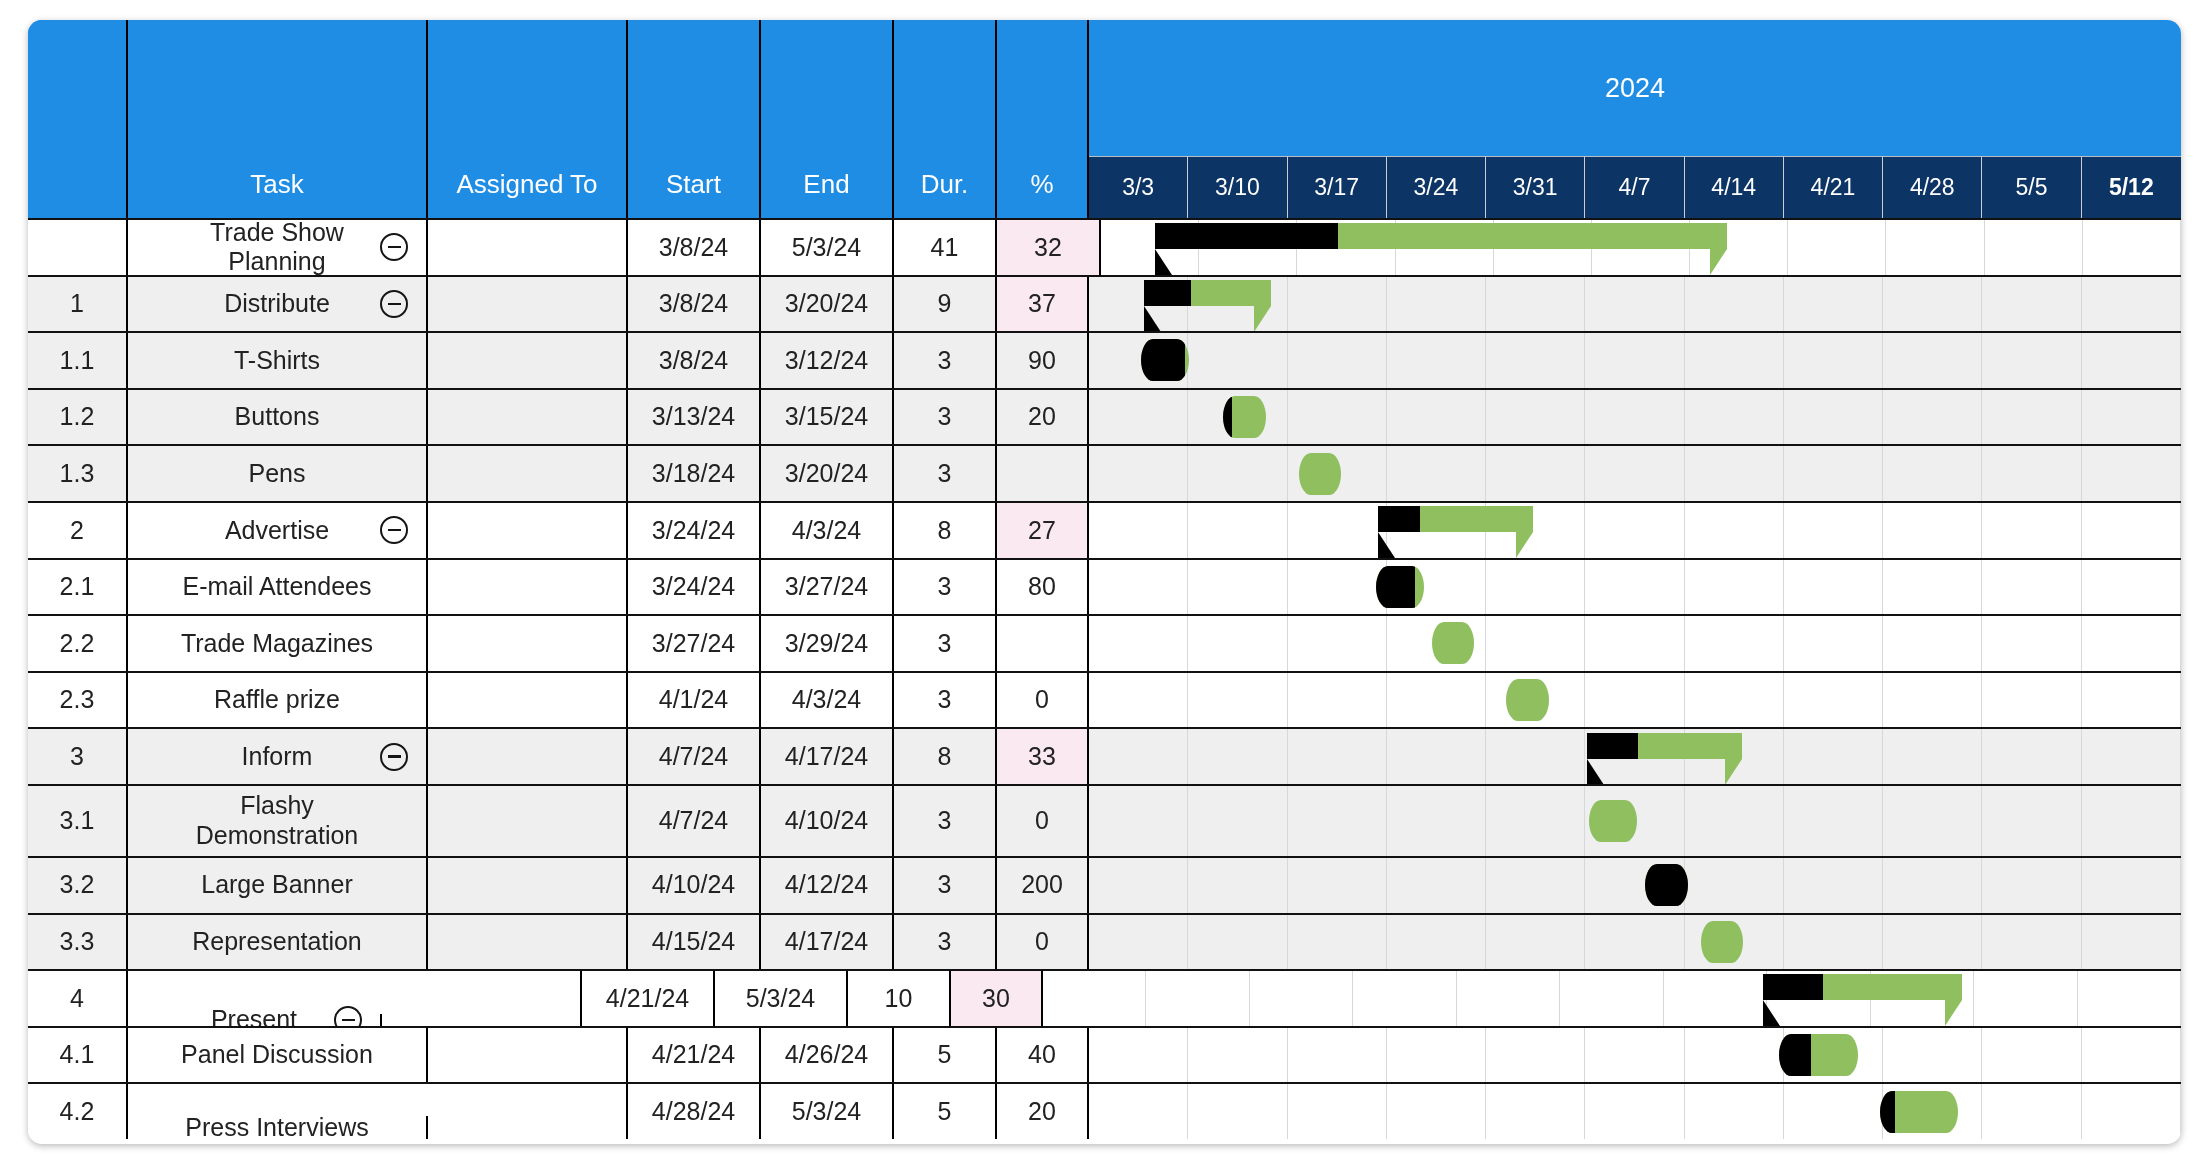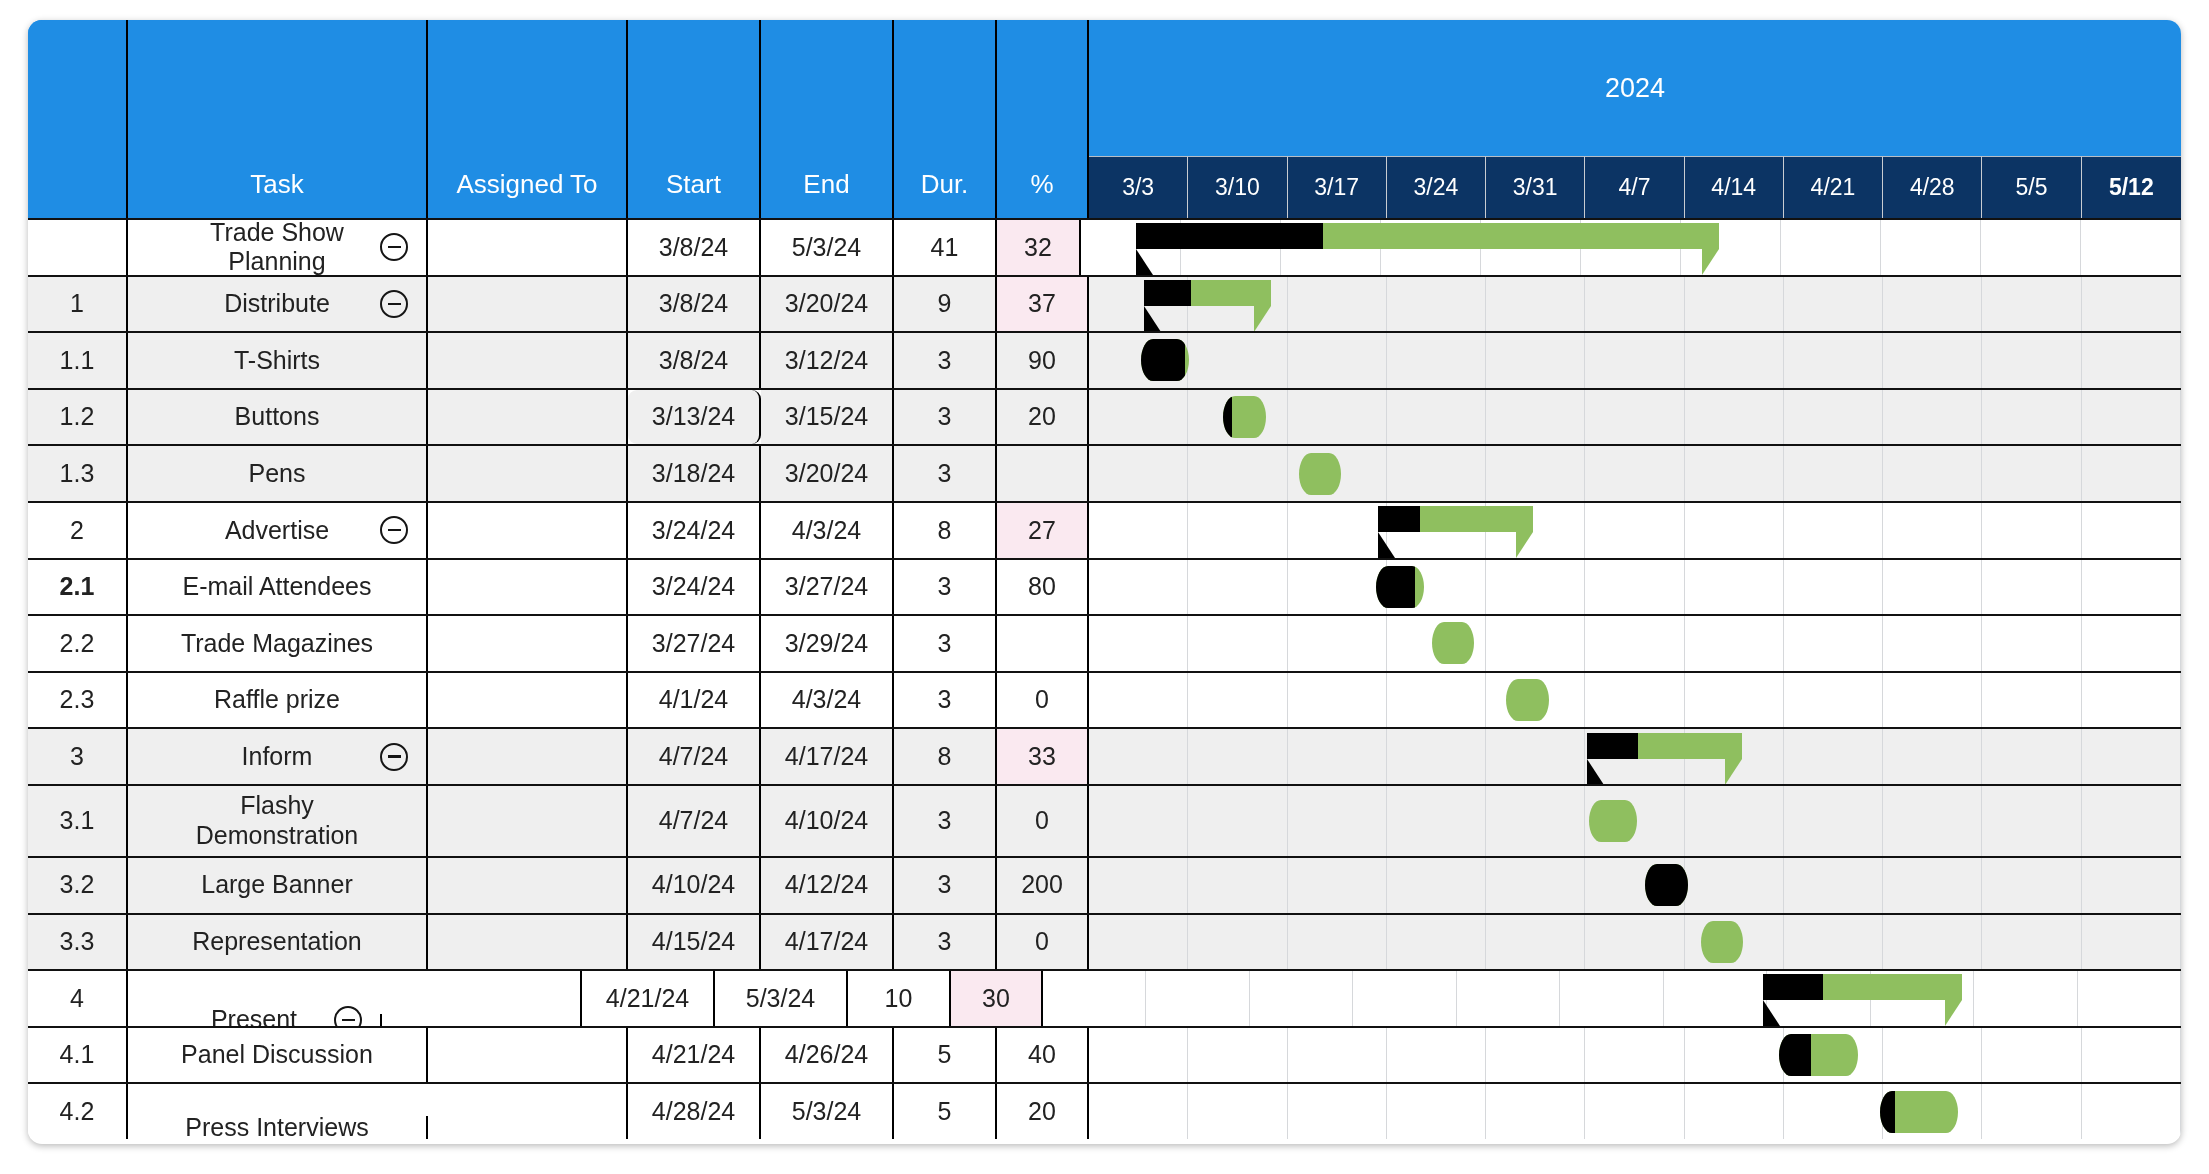--- a/index.html
+++ b/index.html
@@ -211,21 +211,21 @@
         <div class="row" style="height: 56.6px;">
           <div class="cell" style="width: 100px;"></div>
           <div class="cell task" style="width: 300px;">
             <span class="tasklabel">Trade Show Planning</span>
             <span class="collapse-icon"></span>
           </div>
           <div class="cell" style="width: 200px;"></div>
           <div class="cell" style="width: 133px;">3/8/24</div>
           <div class="cell" style="width: 133px;">5/3/24</div>
           <div class="cell" style="width: 103px;">41</div>
-          <div class="cell pct-hi" style="width: 84px;">32</div>
+          <div class="cell pct-hi" style="width: 104px;">32</div>
           <div class="tl">
             <div class="tl-col" style="width: 9.09091%;"></div>
             <div class="tl-col" style="width: 9.09091%;"></div>
             <div class="tl-col" style="width: 9.09091%;"></div>
             <div class="tl-col" style="width: 9.09091%;"></div>
             <div class="tl-col" style="width: 9.09091%;"></div>
             <div class="tl-col" style="width: 9.09091%;"></div>
             <div class="tl-col" style="width: 9.09091%;"></div>
             <div class="tl-col" style="width: 9.09091%;"></div>
             <div class="tl-col" style="width: 9.09091%;"></div>
@@ -302,21 +302,21 @@
               </div>
             </div>
           </div>
         </div>
         <div class="row shade" style="height: 56.6px;">
           <div class="cell" style="width: 100px;">1.2</div>
           <div class="cell task" style="width: 300px;">
             <span class="tasklabel">Buttons</span>
           </div>
           <div class="cell" style="width: 200px;"></div>
-          <div class="cell" style="width: 133px; border-radius: 9px;">3/13/24</div>
+          <div class="cell" style="width: 133px;">3/13/24</div>
           <div class="cell" style="width: 133px;">3/15/24</div>
           <div class="cell" style="width: 103px;">3</div>
           <div class="cell" style="width: 92px;">20</div>
           <div class="tl">
             <div class="tl-col" style="width: 9.09091%;"></div>
             <div class="tl-col" style="width: 9.09091%;"></div>
             <div class="tl-col" style="width: 9.09091%;"></div>
             <div class="tl-col" style="width: 9.09091%;"></div>
             <div class="tl-col" style="width: 9.09091%;"></div>
             <div class="tl-col" style="width: 9.09091%;"></div>
@@ -388,21 +388,21 @@
               <div class="bar-sum" style="left: 26.5%; width: 14.2%;">
                 <div class="sum-fill"></div>
                 <div class="sum-done" style="width: 27%;"></div>
                 <div class="tail tail-l"></div>
                 <div class="tail tail-r"></div>
               </div>
             </div>
           </div>
         </div>
         <div class="row" style="height: 56.6px;">
-          <div class="cell" style="width: 100px; font-weight: bold;">2.1</div>
+          <div class="cell" style="width: 100px;">2.1</div>
           <div class="cell task" style="width: 300px;">
             <span class="tasklabel">E-mail Attendees</span>
           </div>
           <div class="cell" style="width: 200px;"></div>
           <div class="cell" style="width: 133px;">3/24/24</div>
           <div class="cell" style="width: 133px;">3/27/24</div>
           <div class="cell" style="width: 103px;">3</div>
           <div class="cell" style="width: 92px;">80</div>
           <div class="tl">
             <div class="tl-col" style="width: 9.09091%;"></div>

